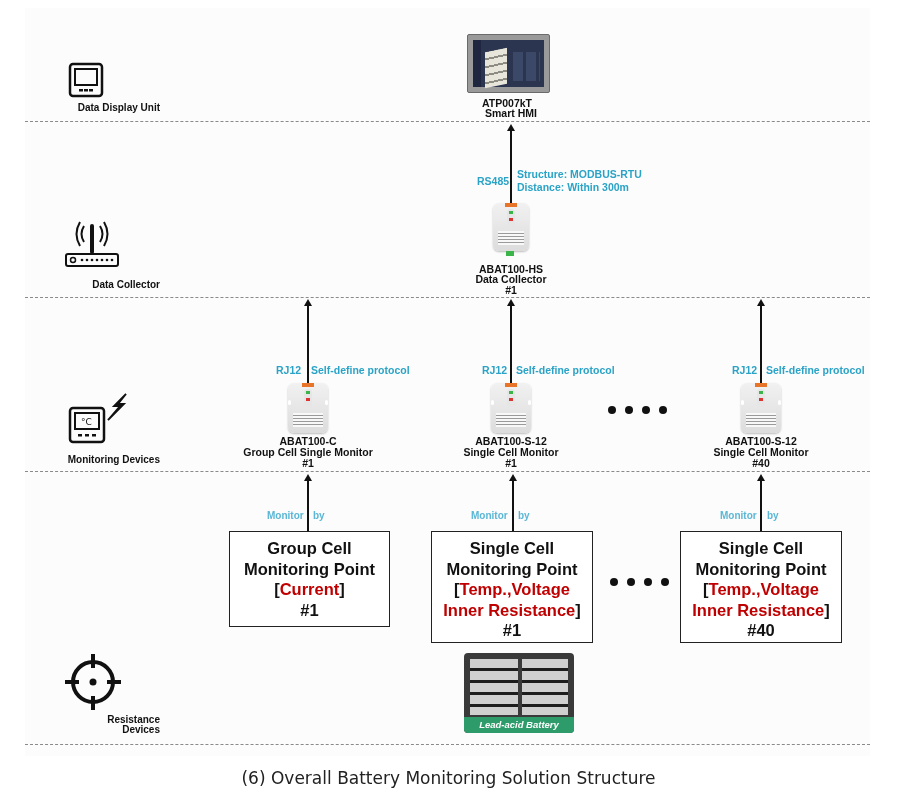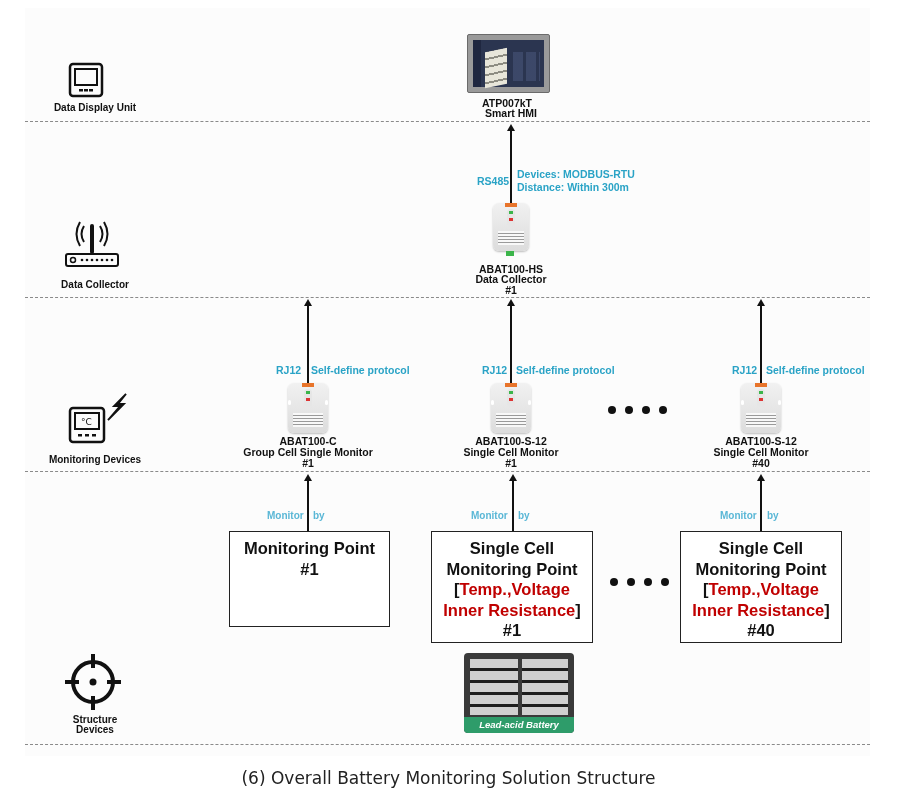--- a/index.html
+++ b/index.html
@@ -1,20 +1,20 @@
 <!DOCTYPE html>
 <html><head>
 <meta charset="utf-8">
 <style>
   html, body { margin: 0; padding: 0; background: #ffffff; }
   body { width: 897px; height: 788px; position: relative; overflow: hidden; font-family: "Liberation Sans", sans-serif; }
   .canvas { position: absolute; left: 25px; top: 8px; width: 845px; height: 748px; background: #fcfcfc; }
   .abs { position: absolute; }
   .dash { position: absolute; left: 25px; width: 845px; height: 0; border-top: 1px dashed #8a8a8a; }
-  .layer-label { position: absolute; font-weight: bold; font-size: 10px; color: #111; text-align: center; line-height: 11px; }
+  .layer-label { position: absolute; font-weight: bold; font-size: 10px; color: #111; text-align: right; line-height: 11px; }
   .dev-label { position: absolute; font-weight: bold; font-size: 10.5px; color: #111; text-align: center; line-height: 11px; white-space: nowrap; }
   .cyan { color: #2aa3c6; font-weight: bold; font-size: 10.5px; position: absolute; white-space: nowrap; }
   .cyan-light { color: #5ab7d6; font-weight: bold; font-size: 10px; position: absolute; white-space: nowrap; }
   .vline { position: absolute; width: 2px; background: #111; }
   .arrowhead { position: absolute; width: 0; height: 0; border-left: 4px solid transparent; border-right: 4px solid transparent; border-bottom: 7px solid #111; }
   .box { position: absolute; border: 1.5px solid #222; background: #fff; text-align: center; font-weight: bold; font-size: 16.5px; line-height: 20.5px; color: #111; box-sizing: border-box; padding-top: 6px; }
   .red { color: #c00000; }
   .device { position: absolute; background: linear-gradient(#f1f1f1, #dcdcdc); border-radius: 6px; box-shadow: 0 1px 2px rgba(0,0,0,0.25); }
   .device .tab { position: absolute; top: 0; left: 50%; transform: translateX(-50%); width: 12px; height: 4px; background: #e8742a; }
   .device .leds { position: absolute; top: 6px; left: 50%; transform: translateX(-50%); width: 8px; height: 18px; background: #e6e6e6; border-radius: 4px; }
@@ -78,21 +78,21 @@
     <circle cx="33" cy="42" r="1.3" fill="#111"></circle>
     <circle cx="38" cy="42" r="1.3" fill="#111"></circle>
     <circle cx="43" cy="42" r="1.3" fill="#111"></circle>
     <circle cx="48" cy="42" r="1.3" fill="#111"></circle>
 </svg>
 <div class="layer-label" style="left:30px;top:279px;width:130px">Data Collector</div>
 
 <div class="vline" style="left:510px;top:131px;height:72px"></div>
 <div class="arrowhead" style="left:507px;top:124px"></div>
 <div class="cyan" style="left:477px;top:175px">RS485</div>
-<div class="cyan" style="left:517px;top:168px">Devices: MODBUS-RTU</div>
+<div class="cyan" style="left:517px;top:168px">Structure: MODBUS-RTU</div>
 <div class="cyan" style="left:517px;top:181px">Distance: Within 300m</div>
 
 <div class="device" style="left:493px;top:203px;width:36px;height:48px">
   <div class="tab"></div>
     <div class="leds">
       <div class="led1"></div>
       <div class="led2"></div>
     </div>
     <div class="lbl"></div>
 </div>
@@ -171,21 +171,23 @@
 </div>
 <div class="dev-label" style="left:675px;top:436px;width:172px">ABAT100-S-12</div>
 <div class="dev-label" style="left:675px;top:447px;width:172px">Single Cell Monitor</div>
 <div class="dev-label" style="left:675px;top:458px;width:172px">#40</div>
 
 <div class="vline" style="left:307px;top:481px;height:50px"></div>
 <div class="arrowhead" style="left:304px;top:474px"></div>
 <div class="cyan-light" style="left:267px;top:510px">Monitor</div>
 <div class="cyan-light" style="left:313px;top:510px">by</div>
 <div class="box" style="left:229px;top:531px;width:161px;height:96px">
+  <div>Group Cell</div>
   <div>Monitoring Point</div>
+  <div><span>[</span><span class="red">Current</span><span>]</span></div>
   <div>#1</div>
 </div>
 
 <div class="vline" style="left:512px;top:481px;height:50px"></div>
 <div class="arrowhead" style="left:509px;top:474px"></div>
 <div class="cyan-light" style="left:471px;top:510px">Monitor</div>
 <div class="cyan-light" style="left:518px;top:510px">by</div>
 <div class="box" style="left:431px;top:531px;width:162px;height:112px">
   <div>Single Cell</div>
   <div>Monitoring Point</div>
@@ -214,21 +216,21 @@
 </div>
 
 <svg style="left:63px;top:652px" width="60" height="60" viewBox="0 0 60 60">
   <circle cx="30" cy="30" r="20" fill="none" stroke="#111" stroke-width="4"></circle>
   <circle cx="30" cy="30" r="3.5" fill="#111"></circle>
   <rect x="28" y="2" width="4" height="14" fill="#111"></rect>
   <rect x="28" y="44" width="4" height="14" fill="#111"></rect>
   <rect x="2" y="28" width="14" height="4" fill="#111"></rect>
   <rect x="44" y="28" width="14" height="4" fill="#111"></rect>
 </svg>
-<div class="layer-label" style="left:30px;top:714px;width:130px">Structure</div>
+<div class="layer-label" style="left:30px;top:714px;width:130px">Resistance</div>
 <div class="layer-label" style="left:30px;top:724px;width:130px">Devices</div>
 
 <div class="battery-photo" style="left:464px;top:653px;width:110px;height:80px">
   <div class="rack" style="left:6px;width:48px"></div>
   <div class="rack" style="left:58px;width:46px"></div>
   <div class="cap">Lead-acid Battery</div>
 </div>
 
 <div class="caption">(6) Overall Battery Monitoring Solution Structure</div>
 

